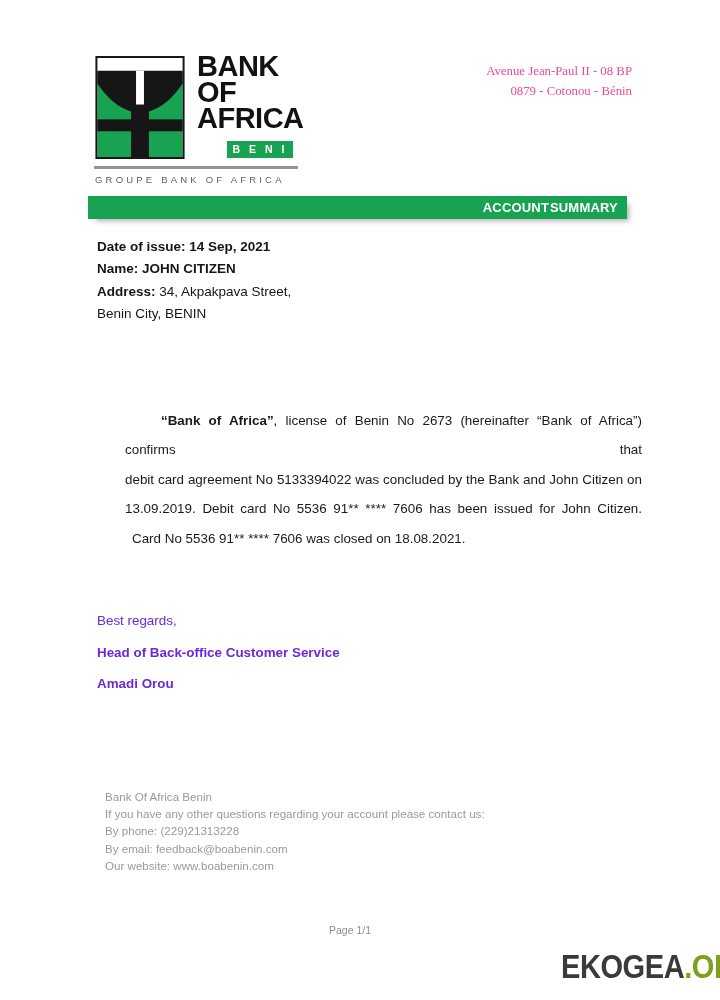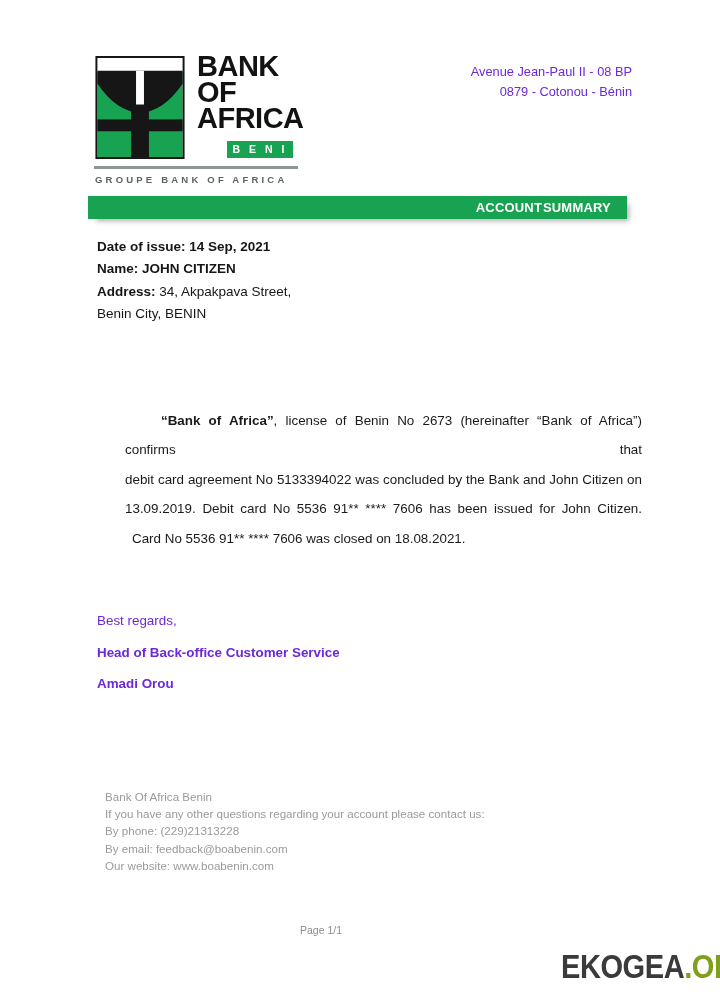--- a/index.html
+++ b/index.html
@@ -8,46 +8,46 @@
     font-family:"Liberation Sans", sans-serif;color:#1c1c1c;
   }
   
   #logo-mark{position:absolute;left:95px;top:56px;width:90px;height:103px;}
   #brand{position:absolute;left:197px;top:53px;font-weight:700;font-size:29px;line-height:26px;letter-spacing:-0.5px;color:#121212;}
   #benin-box{
     position:absolute;left:227px;top:141px;width:66px;height:17px;background:#17A351;
     color:#ffffff;font-weight:700;font-size:10.5px;letter-spacing:3px;text-align:center;line-height:17px;
   }
   #logo-rule{position:absolute;left:94px;top:166px;width:204px;height:3px;background:#8f9794;}
-  #groupe-label{position:absolute;left:95px;top:174px;font-size:9.5px;font-weight:700;letter-spacing:3.2px;color:#59655f;}
+  #groupe-label{position:absolute;left:95px;top:174px;font-size:9.5px;font-weight:400;letter-spacing:3.2px;color:#59655f;}
   
-  #bank-address{position:absolute;left:380px;top:62px;width:252px;text-align:right;font-size:12.8px;line-height:19.5px;color:#6d28d9;}
+  #bank-address{position:absolute;left:380px;top:62px;width:252px;text-align:right;font-size:12.8px;line-height:19.5px;color:#ec4899;font-family:Liberation Serif, serif;}
   
   #summary-banner{
     position:absolute;left:88px;top:196px;width:539px;height:23px;background:#17A351;
     color:#ffffff;font-weight:700;font-size:13px;line-height:23px;text-align:right;
-    padding-right:16px;box-sizing:border-box;word-spacing:-3px;letter-spacing:0.2px;
+    padding-right:9px;box-sizing:border-box;word-spacing:-3px;letter-spacing:0.2px;
     box-shadow:5px 5px 5px -3px rgba(110,110,110,0.55);
   }
   
   #recipient{position:absolute;left:97px;top:236px;font-size:13.5px;line-height:22.4px;color:#161616;}
   .lbl{font-weight:700;}
   .val-strong{font-weight:700;}
   
   #body-par{position:absolute;left:97px;top:406px;width:545px;font-size:13.4px;line-height:29.4px;color:#1a1a1a;}
   .jline{text-align:justify;text-align-last:justify;margin-left:28px;}
   .jline-first{text-indent:36px;}
   .jline-last{text-align:left;text-align-last:left;padding-left:7px;}
   
   #signature{position:absolute;left:97px;top:605px;font-size:13.4px;line-height:31.6px;color:#6d28d9;}
   .sig-bold{font-weight:700;}
   
   #contact-footer{position:absolute;left:105px;top:788px;font-size:11.6px;line-height:17.2px;color:#9a9a9a;}
   
-  #page-number{position:absolute;left:300px;top:924px;width:100px;font-size:10.5px;color:#8d8d8d;}
+  #page-number{position:absolute;left:300px;top:924px;width:100px;text-align:center;font-size:10.5px;color:#8d8d8d;}
   
   #watermark{
     position:absolute;left:540px;top:948px;width:175px;text-align:right;
     font-size:33px;font-weight:600;letter-spacing:-0.5px;color:#3a3a3a;
     transform:scaleX(0.88);transform-origin:100% 50%;white-space:nowrap;
   }
   #watermark .tld{color:#7EA01C;}
 </style>
 </head>
 <body>

